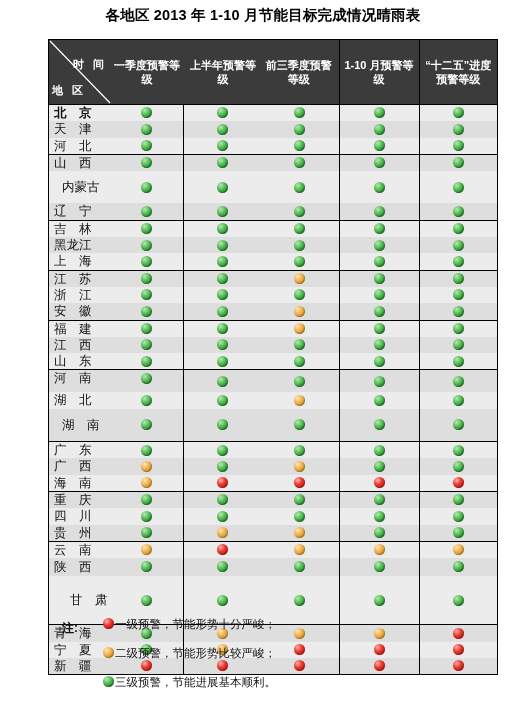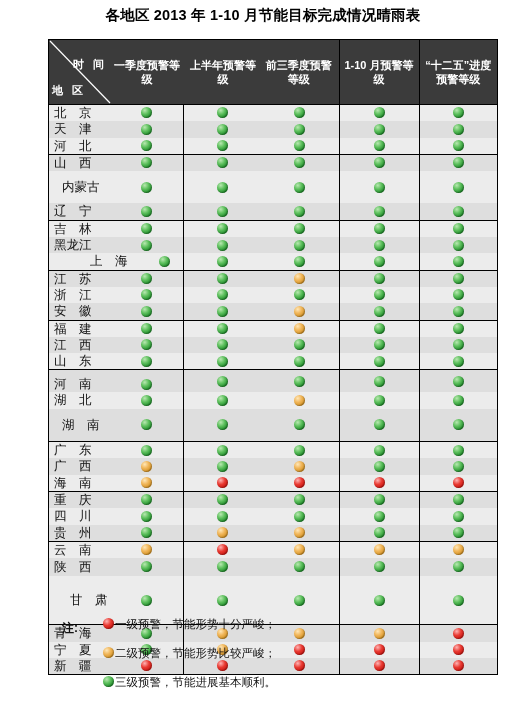--- a/index.html
+++ b/index.html
@@ -158,21 +158,21 @@
               <div style="flex:1;display:flex;align-items:center;justify-content:center;">前三季度预警等级</div>
             </div>
           </th>
           <th>1-10 月预警等级</th>
           <th>“十二五”进度预警等级</th>
         </tr>
       </thead>
       <tbody id="tbody">
           <tr class="odd thickline">
             <td style="padding: 0px; border-right: 1px solid rgb(0, 0, 0);">
-              <div style="display: flex; align-items: center; height: 16.3px;">
+              <div style="display: flex; align-items: center; height: 16.3px; font-weight: bold;">
                 <div style="width: 62px; flex: 0 0 62px; text-align: left; padding-left: 5px; box-sizing: border-box; font-family: &quot;Liberation Serif&quot;, &quot;DejaVu Serif&quot;, serif; font-size: 12.5px; color: rgb(17, 17, 17);">北　京</div>
                 <div style="flex: 1 1 0%; text-align: center;"><span class="dot green"></span></div>
               </div>
             </td>
             <td style="padding: 0px; border-right: 1px solid rgb(0, 0, 0);">
               <div style="display: flex; height: 16.3px; align-items: center;">
                 <div style="flex: 1 1 0%; text-align: center;"><span class="dot green"></span></div>
                 <div style="flex: 1 1 0%; text-align: center;"><span class="dot green"></span></div>
               </div>
             </td>
@@ -286,21 +286,21 @@
               <div style="display: flex; height: 16.3px; align-items: center;">
                 <div style="flex: 1 1 0%; text-align: center;"><span class="dot green"></span></div>
                 <div style="flex: 1 1 0%; text-align: center;"><span class="dot green"></span></div>
               </div>
             </td>
             <td><span class="dot green"></span></td>
             <td style="border-right: none;"><span class="dot green"></span></td>
           </tr>
           <tr class="odd">
             <td style="padding: 0px; border-right: 1px solid rgb(0, 0, 0);">
-              <div style="display: flex; align-items: center; height: 16.3px; margin-left: 36px;">
+              <div style="display: flex; align-items: center; height: 16.3px;">
                 <div style="width: 62px; flex: 0 0 62px; text-align: left; padding-left: 5px; box-sizing: border-box; font-family: &quot;Liberation Serif&quot;, &quot;DejaVu Serif&quot;, serif; font-size: 12.5px; color: rgb(17, 17, 17);">上　海</div>
                 <div style="flex: 1 1 0%; text-align: center;"><span class="dot green"></span></div>
               </div>
             </td>
             <td style="padding: 0px; border-right: 1px solid rgb(0, 0, 0);">
               <div style="display: flex; height: 16.3px; align-items: center;">
                 <div style="flex: 1 1 0%; text-align: center;"><span class="dot green"></span></div>
                 <div style="flex: 1 1 0%; text-align: center;"><span class="dot green"></span></div>
               </div>
             </td>
@@ -398,21 +398,21 @@
               <div style="display: flex; height: 16.3px; align-items: center;">
                 <div style="flex: 1 1 0%; text-align: center;"><span class="dot green"></span></div>
                 <div style="flex: 1 1 0%; text-align: center;"><span class="dot green"></span></div>
               </div>
             </td>
             <td><span class="dot green"></span></td>
             <td style="border-right: none;"><span class="dot green"></span></td>
           </tr>
           <tr class="even thickline">
             <td style="padding: 0px; border-right: 1px solid rgb(0, 0, 0);">
-              <div style="display: flex; align-items: flex-end; height: 22px;">
+              <div style="display: flex; align-items: flex-start; height: 22px;">
                 <div style="width: 62px; flex: 0 0 62px; text-align: left; padding-left: 5px; box-sizing: border-box; font-family: &quot;Liberation Serif&quot;, &quot;DejaVu Serif&quot;, serif; font-size: 12.5px; color: rgb(17, 17, 17);">河　南</div>
                 <div style="flex: 1 1 0%; text-align: center;"><span class="dot green"></span></div>
               </div>
             </td>
             <td style="padding: 0px; border-right: 1px solid rgb(0, 0, 0);">
               <div style="display: flex; height: 16.3px; align-items: center;">
                 <div style="flex: 1 1 0%; text-align: center;"><span class="dot green"></span></div>
                 <div style="flex: 1 1 0%; text-align: center;"><span class="dot green"></span></div>
               </div>
             </td>

